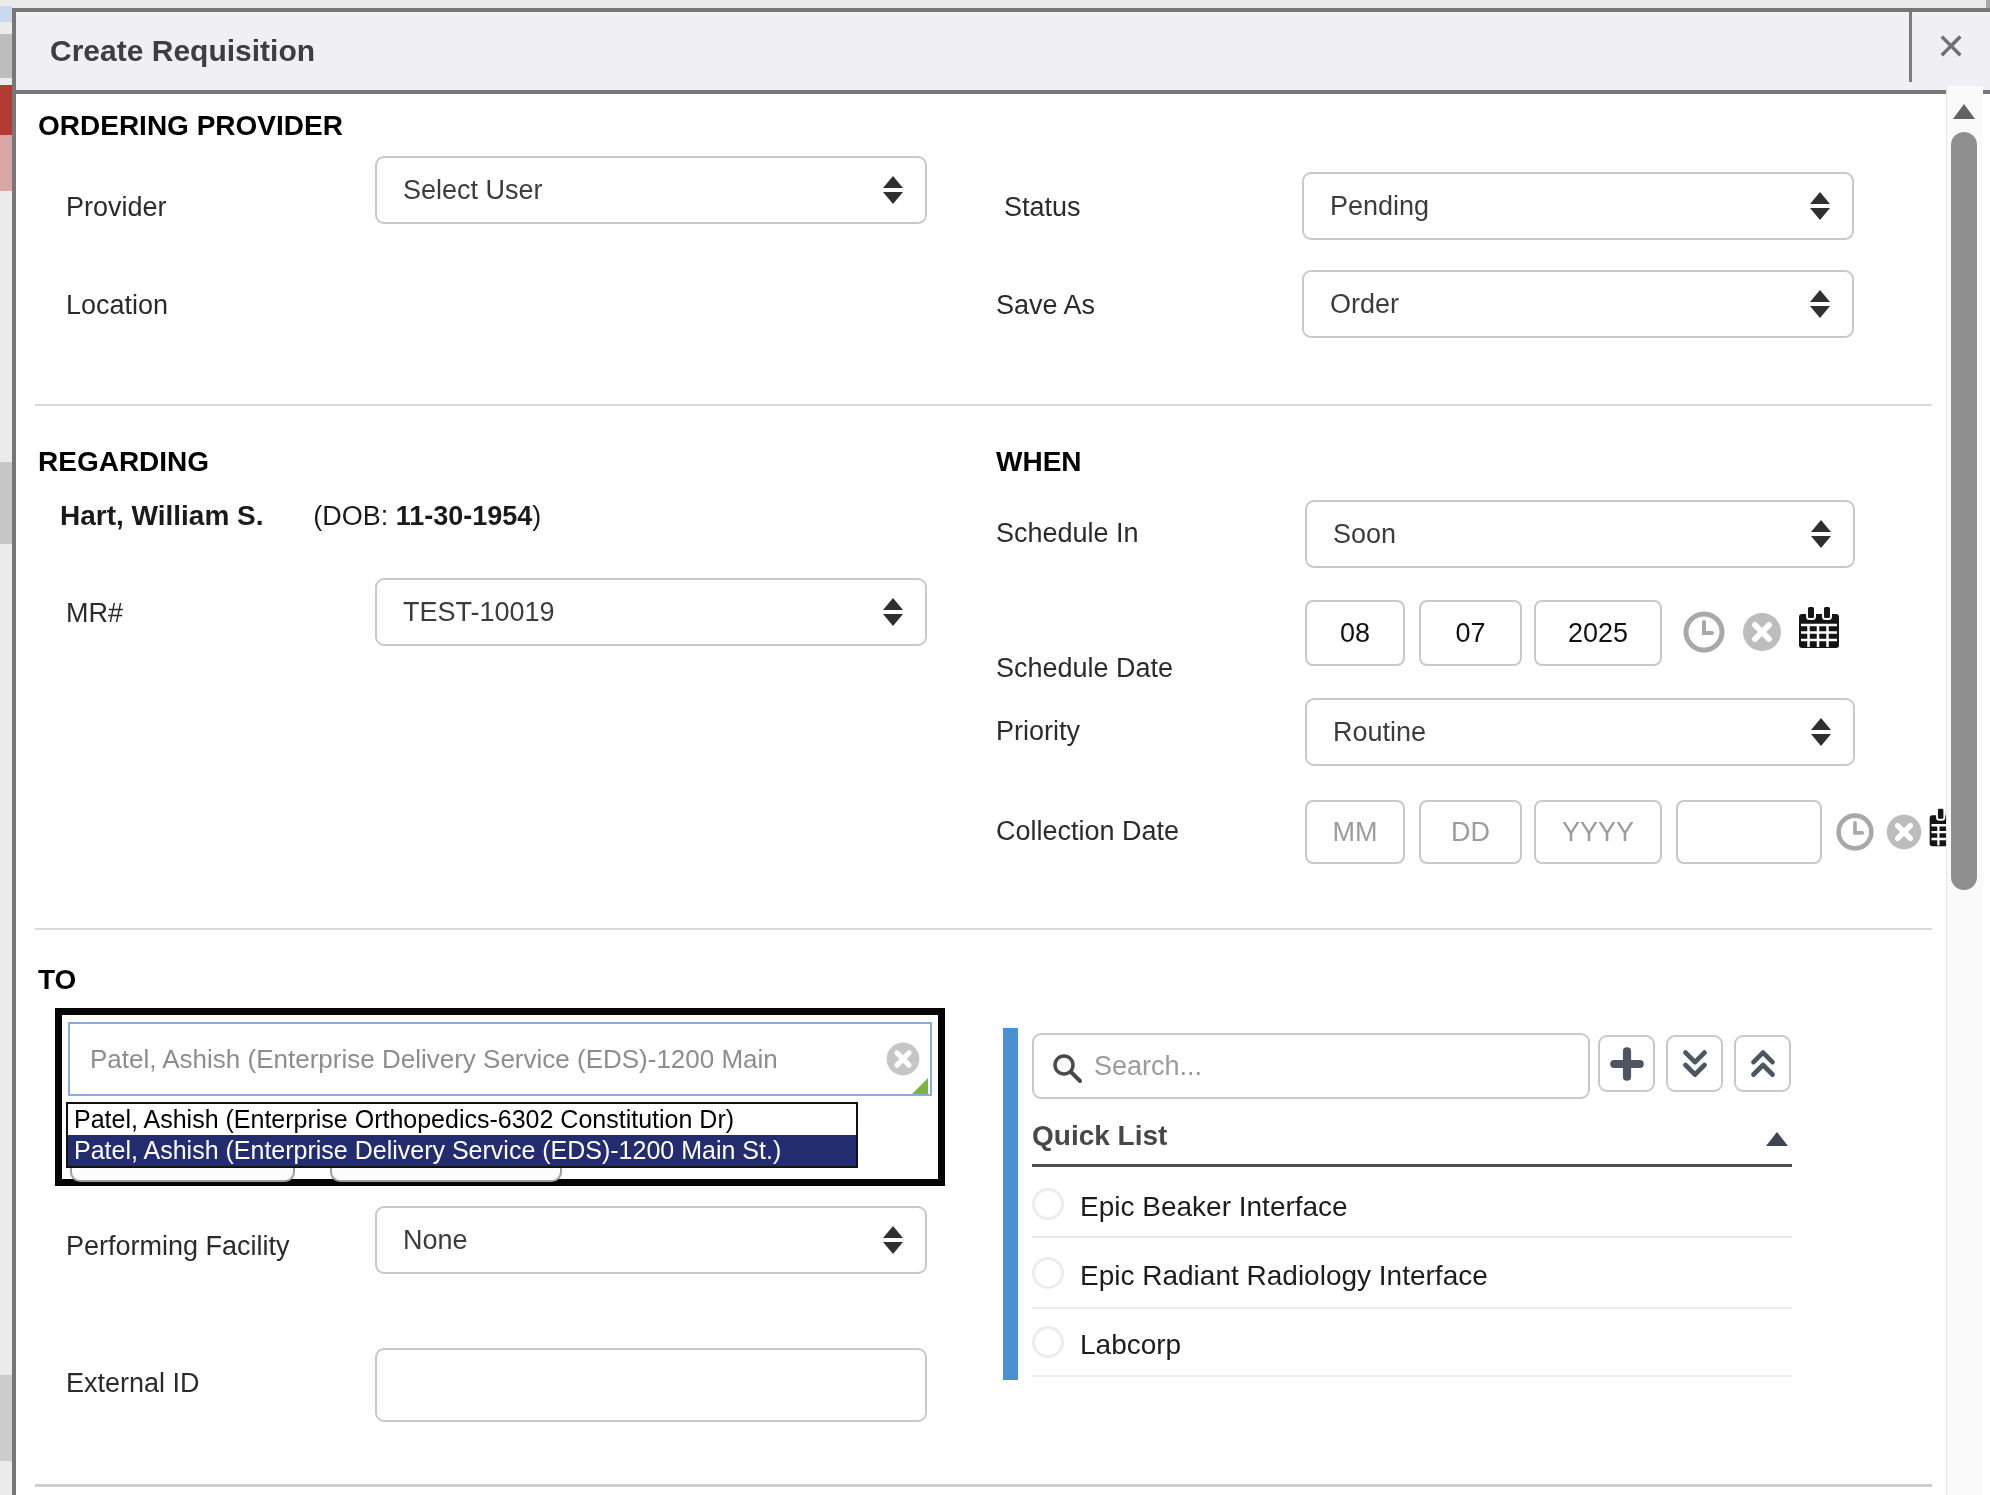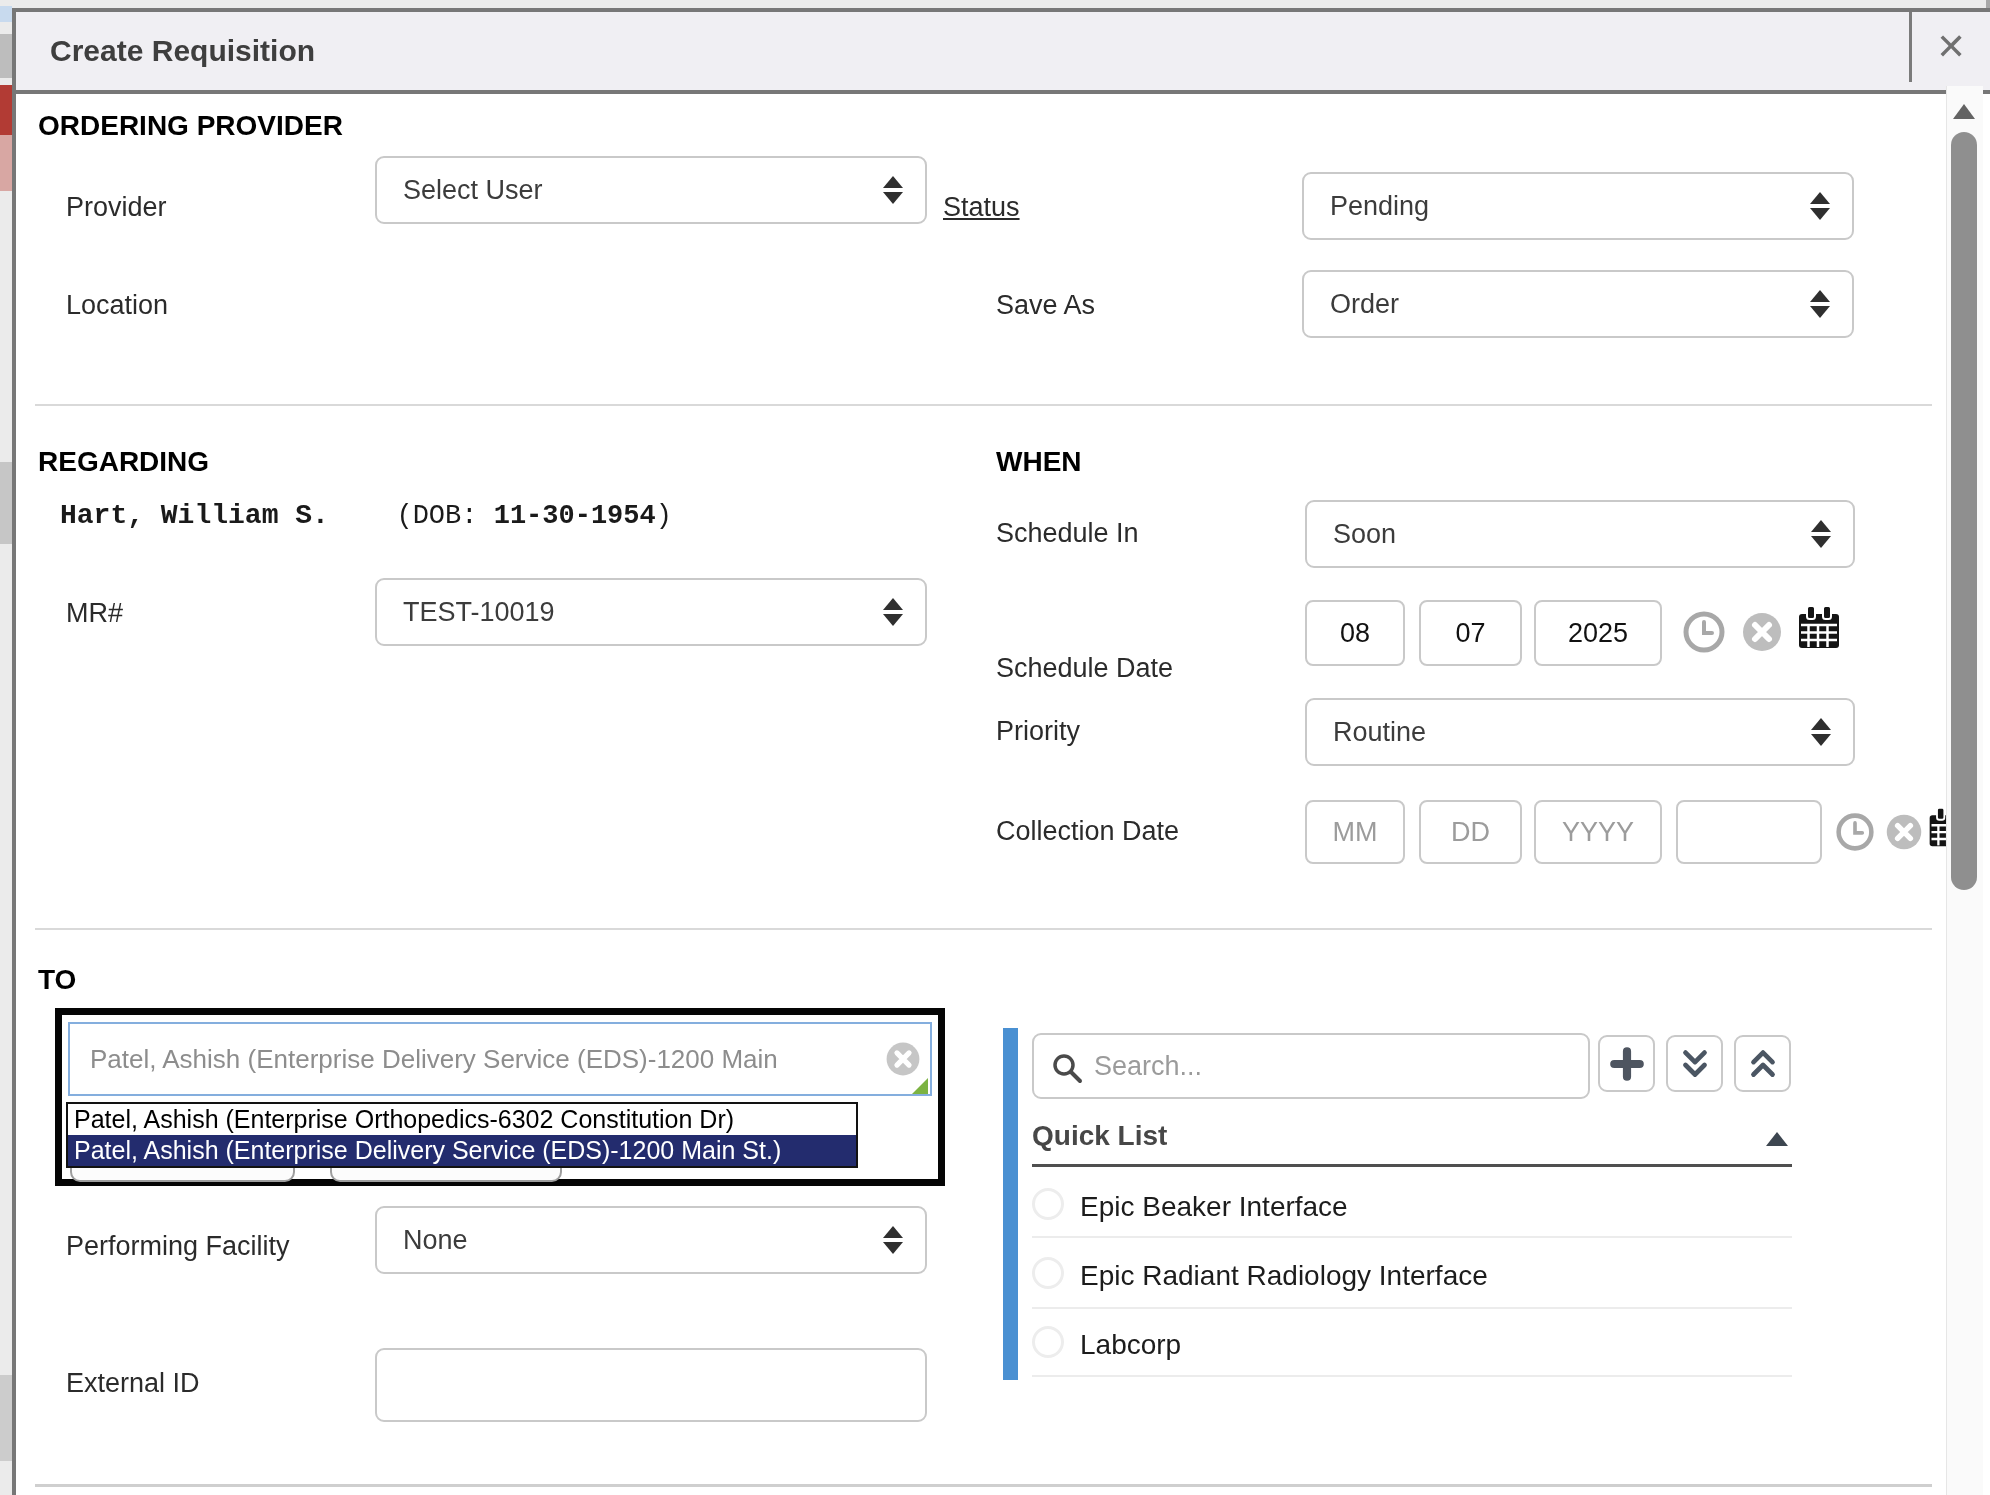--- a/index.html
+++ b/index.html
@@ -80,21 +80,21 @@
 
   <div class="abs lbl" style="left:66px;top:192px;">Provider</div>
   <div class="abs sel" style="left:375px;top:156px;width:552px;">
     <span class="sel-text">Select User</span>
     <span class="updown">
         <span class="tri-up" style="display:block;"></span>
         <span class="tri-down" style="display:block;"></span>
       </span>
   </div>
 
-  <div class="abs lbl" style="left:943px;top:192px;text-decoration:underline;">Status</div>
+  <div class="abs lbl" style="left:1004px;top:192px;">Status</div>
   <div class="abs sel" style="left:1302px;top:172px;width:552px;">
     <span class="sel-text">Pending</span>
     <span class="updown">
         <span class="tri-up" style="display:block;"></span>
         <span class="tri-down" style="display:block;"></span>
       </span>
   </div>
 
   <div class="abs lbl" style="left:66px;top:290px;">Location</div>
 
@@ -104,21 +104,21 @@
     <span class="updown">
         <span class="tri-up" style="display:block;"></span>
         <span class="tri-down" style="display:block;"></span>
       </span>
   </div>
 
   <div class="abs divider" style="left:35px;top:404px;width:1897px;"></div>
 
   <div class="abs h-section" style="left:38px;top:446px;">REGARDING</div>
 
-  <div class="abs" style="left:60px;top:500px;font-size:28px;color:#1a1a1a;font-family:Liberation Mono, monospace;">
+  <div class="abs" style="left:60px;top:500px;font-size:28px;color:#1a1a1a;">
     <span class="bold">Hart, William S.</span>
     <span style="display:inline-block;width:34px;"></span>
     <span class="pre" style="font-size:27px;">(DOB: </span><span class="bold" style="font-size:27px;">11-30-1954</span><span style="font-size:27px;">)</span>
   </div>
 
   <div class="abs lbl" style="left:66px;top:598px;">MR#</div>
   <div class="abs sel" style="left:375px;top:578px;width:552px;">
     <span class="sel-text">TEST-10019</span>
     <span class="updown">
         <span class="tri-up" style="display:block;"></span>

